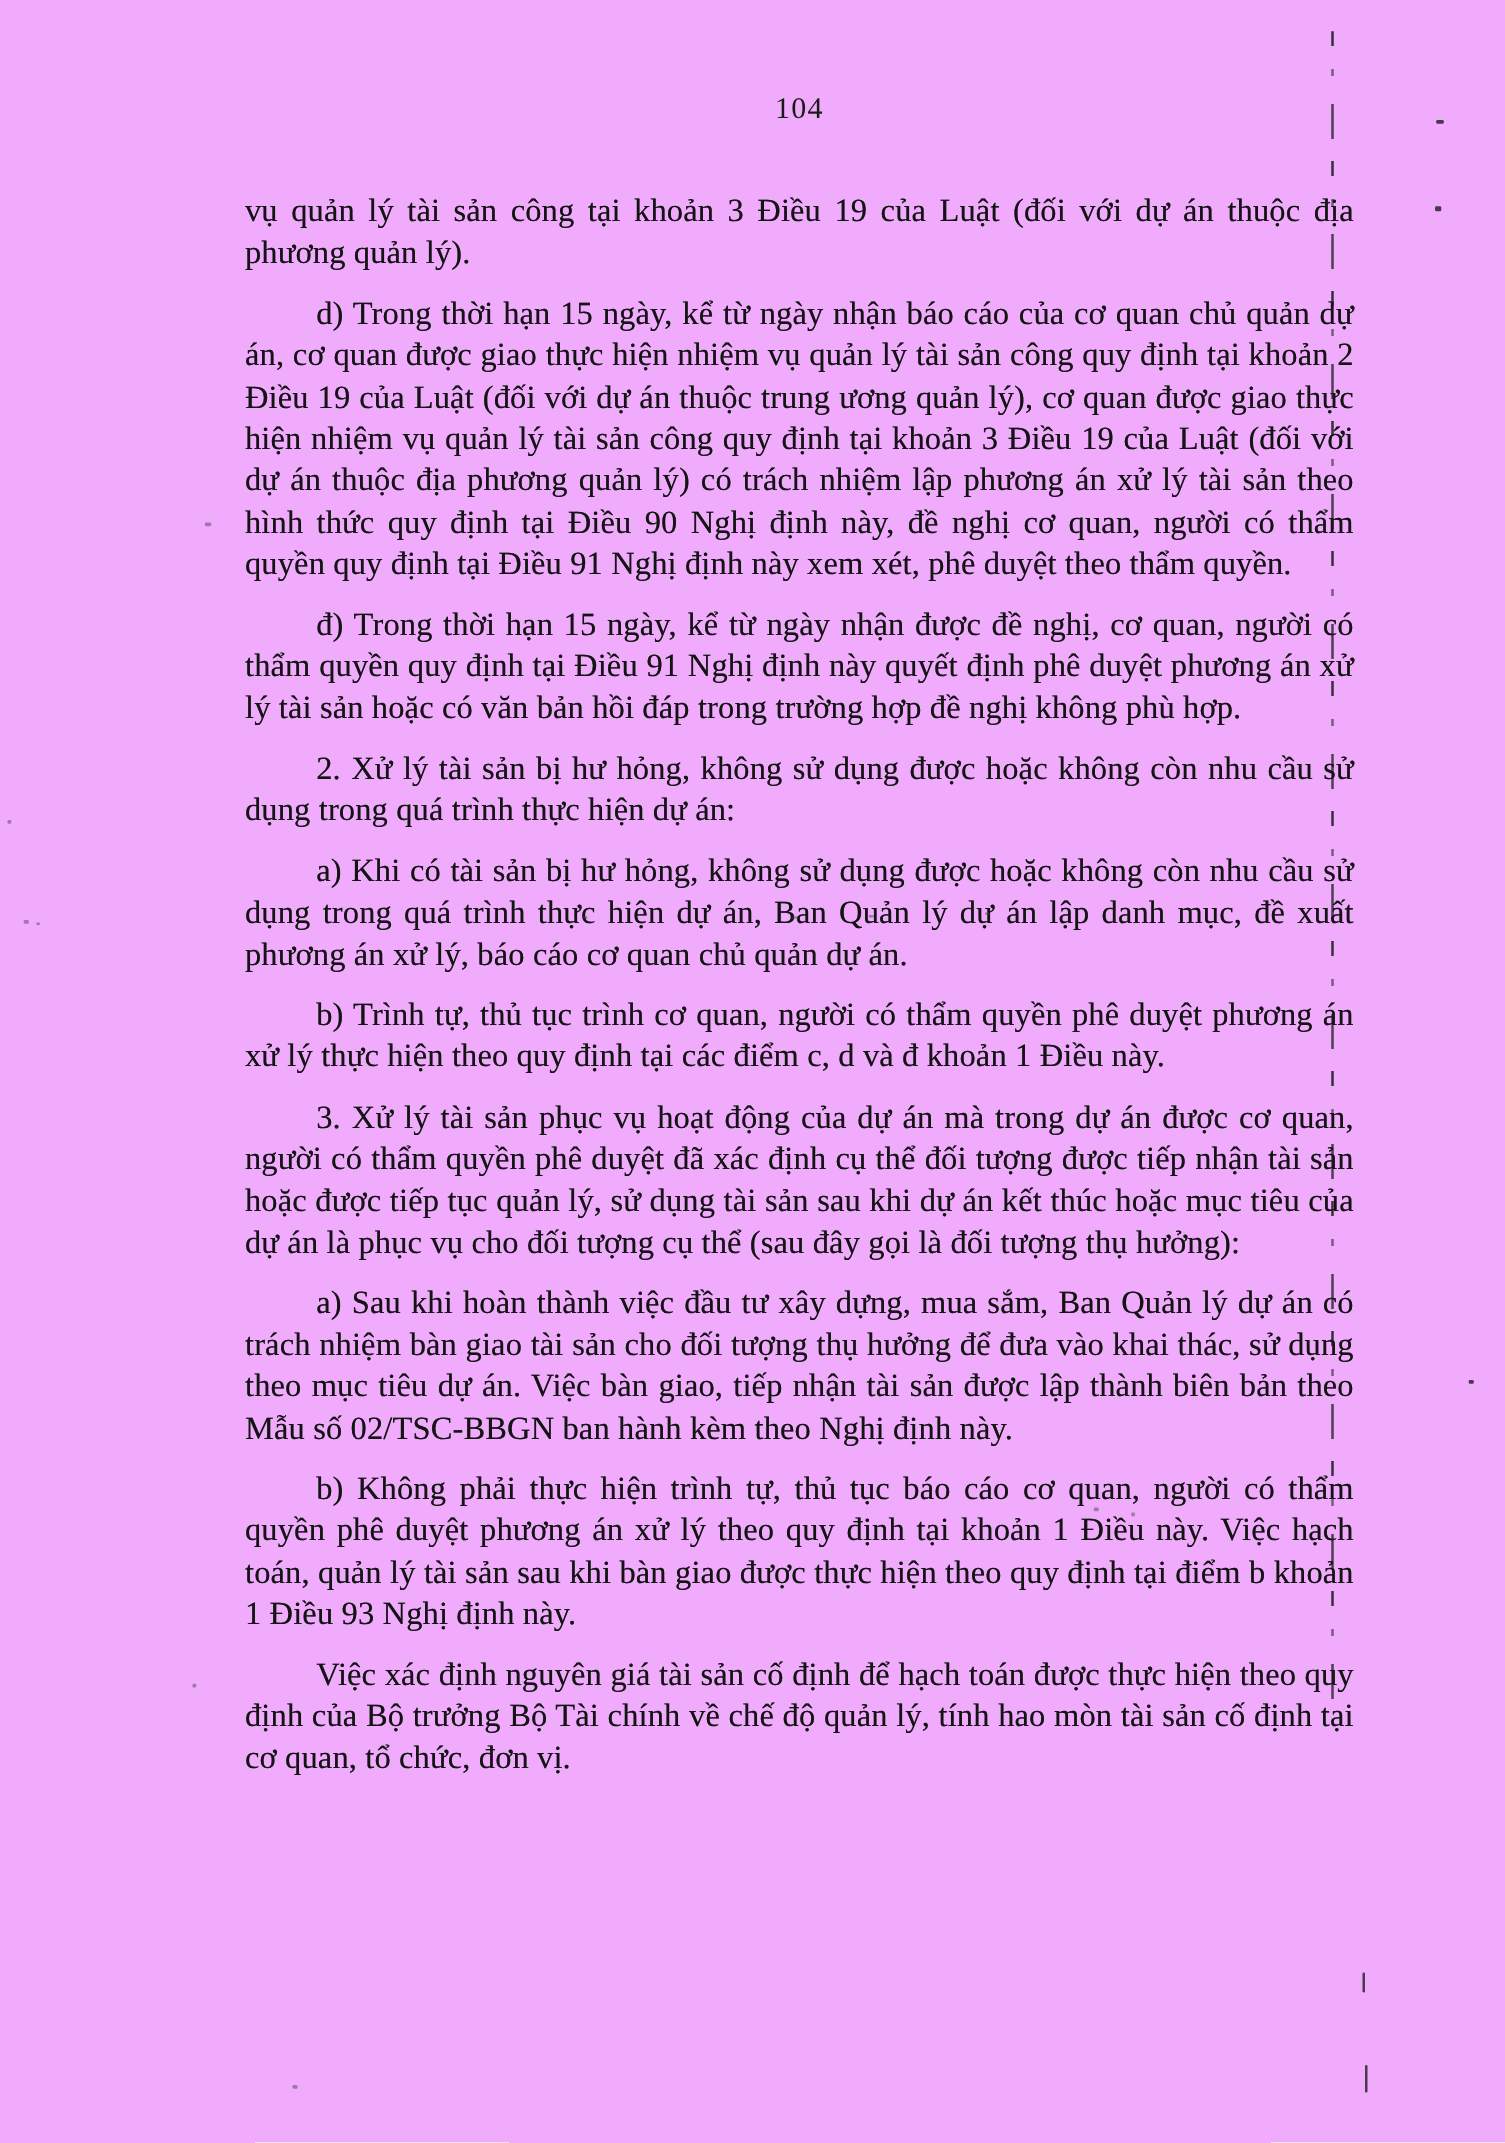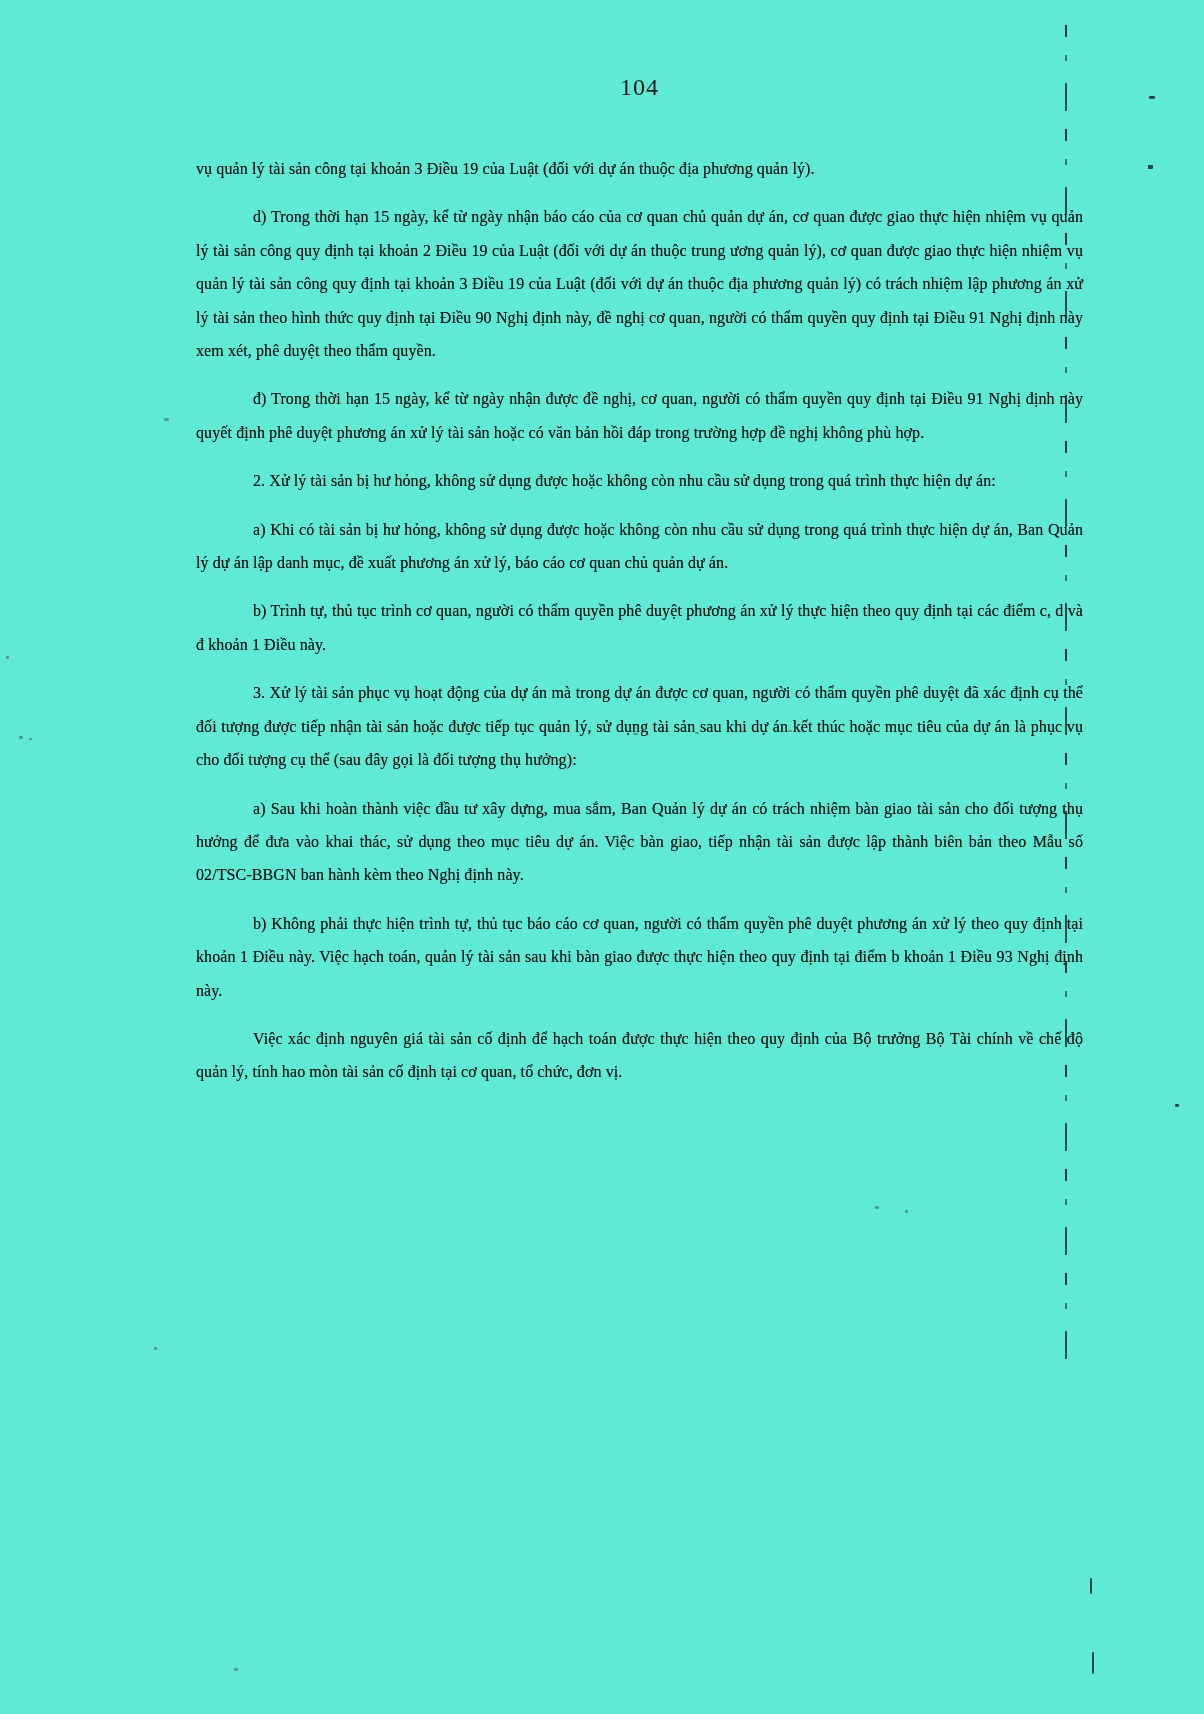--- a/index.html
+++ b/index.html
@@ -4,41 +4,41 @@
 <style>
   html, body {
     margin: 0;
     padding: 0;
     background: #ffffff;
   }
   .page {
     position: relative;
     width: 1204px;
     height: 1714px;
-    background: #5eead4;
+    background: #f0abfc;
     overflow: hidden;
     font-family: "Liberation Serif", "DejaVu Serif", serif;
     color: #141414;
   }
   .page-number {
     position: absolute;
     top: 74px;
     left: 196px;
     width: 887px;
     text-align: center;
     font-size: 24px;
     letter-spacing: 1px;
     color: #1a1a1a;
   }
   .content {
     position: absolute;
     top: 152px;
     left: 196px;
     width: 887px;
-    font-size: 16px;
+    font-size: 26px;
     line-height: 33.4px;
     text-align: justify;
     letter-spacing: 0.1px;
     text-shadow: 0 0 0.5px rgba(10,10,10,0.6);
   }
   .content p {
     margin: 0;
     text-indent: 57px;
   }
   .content p + p {

